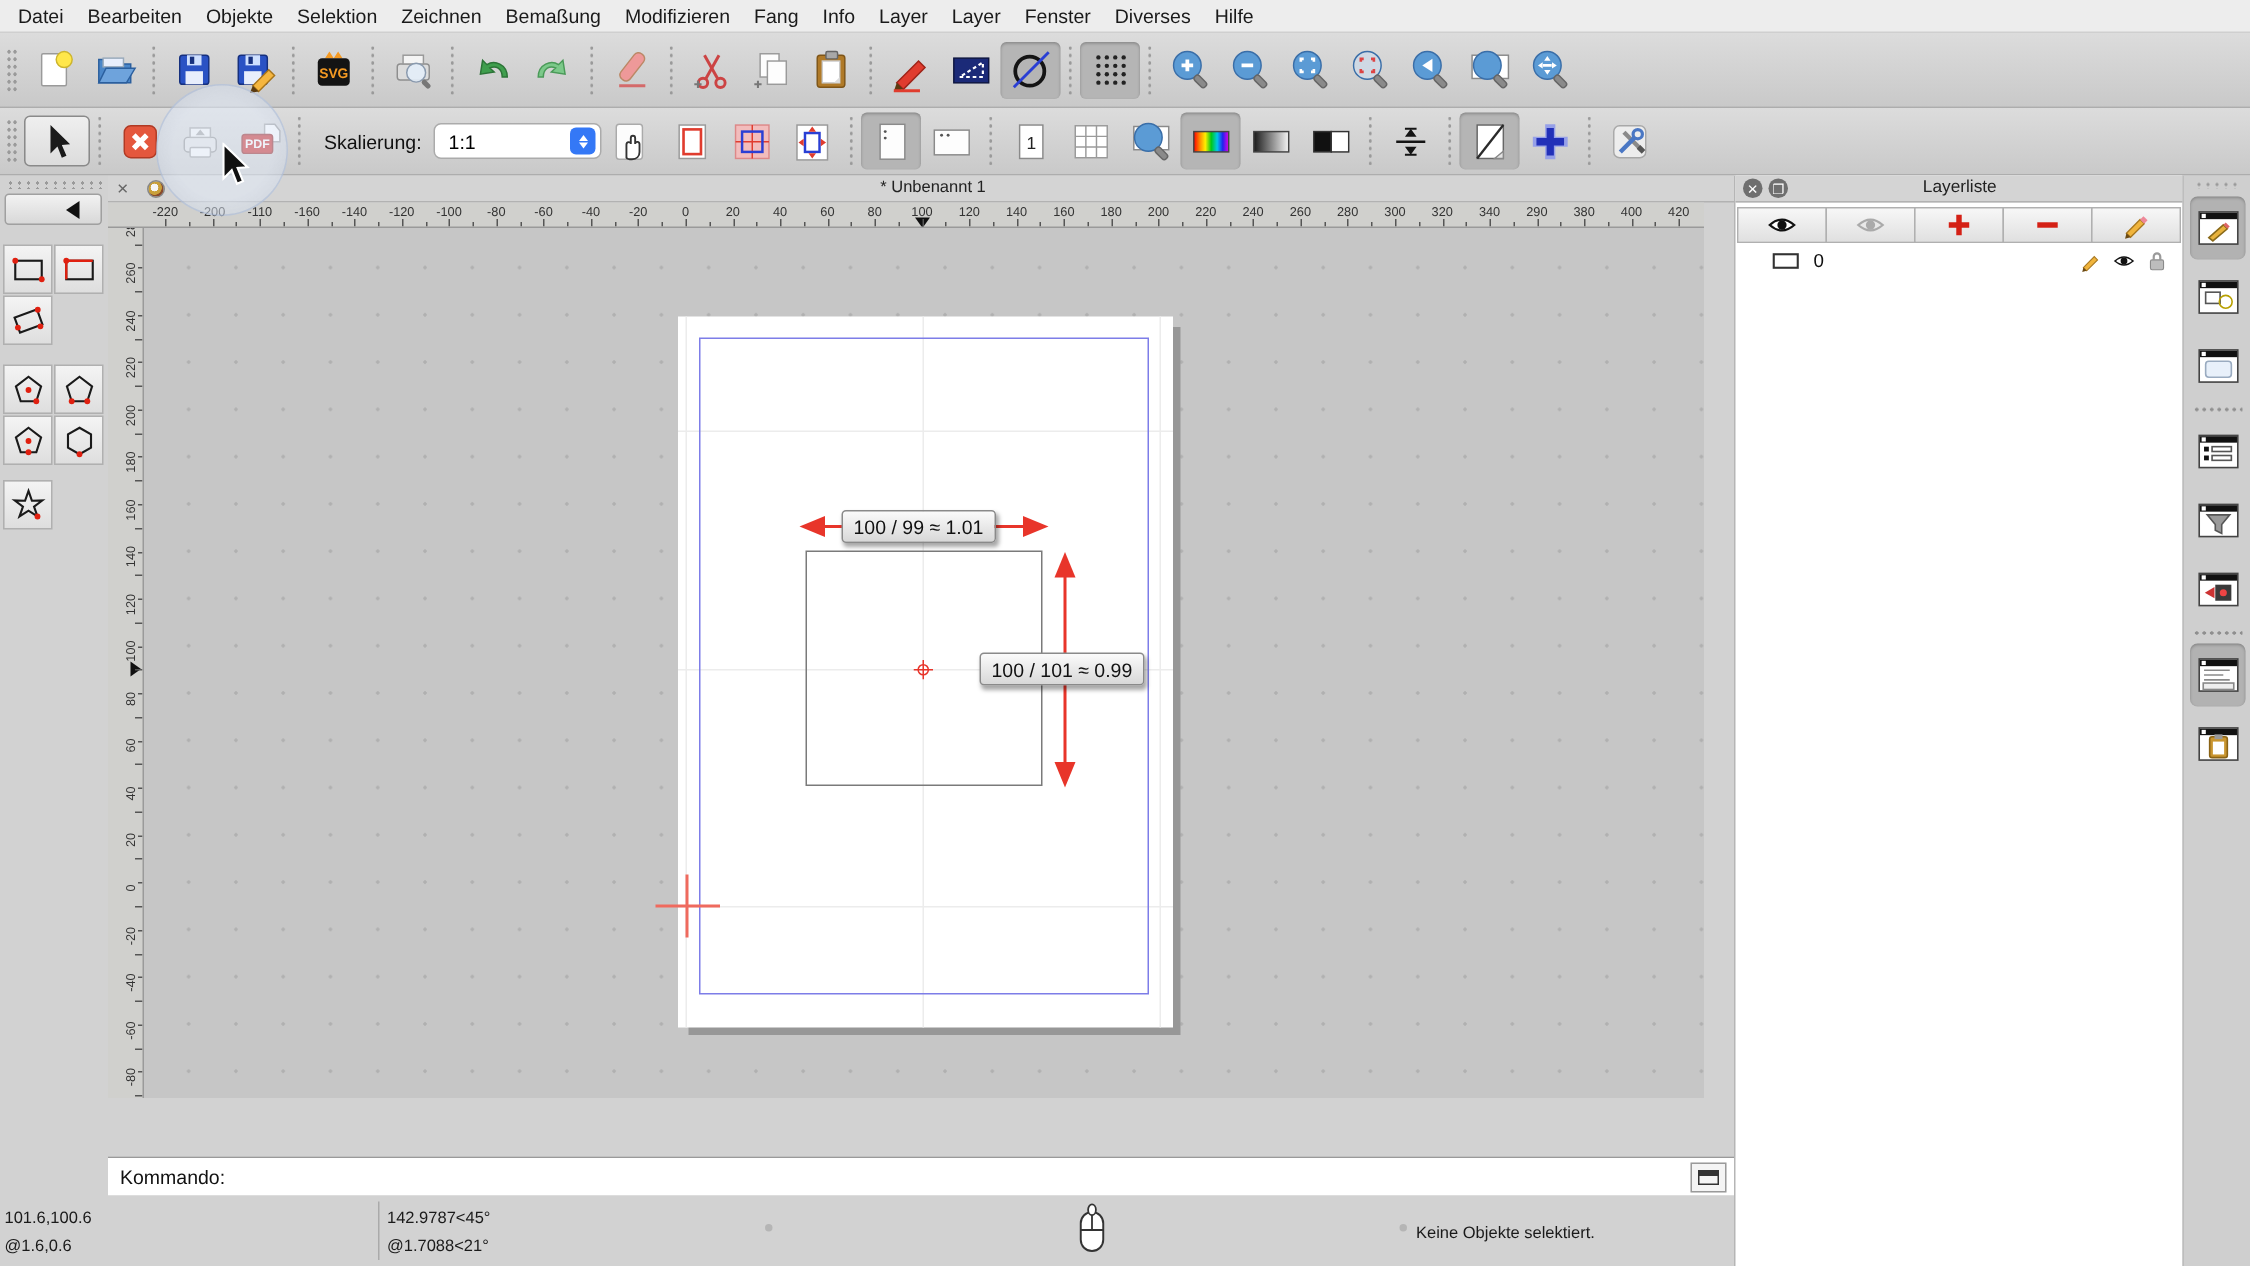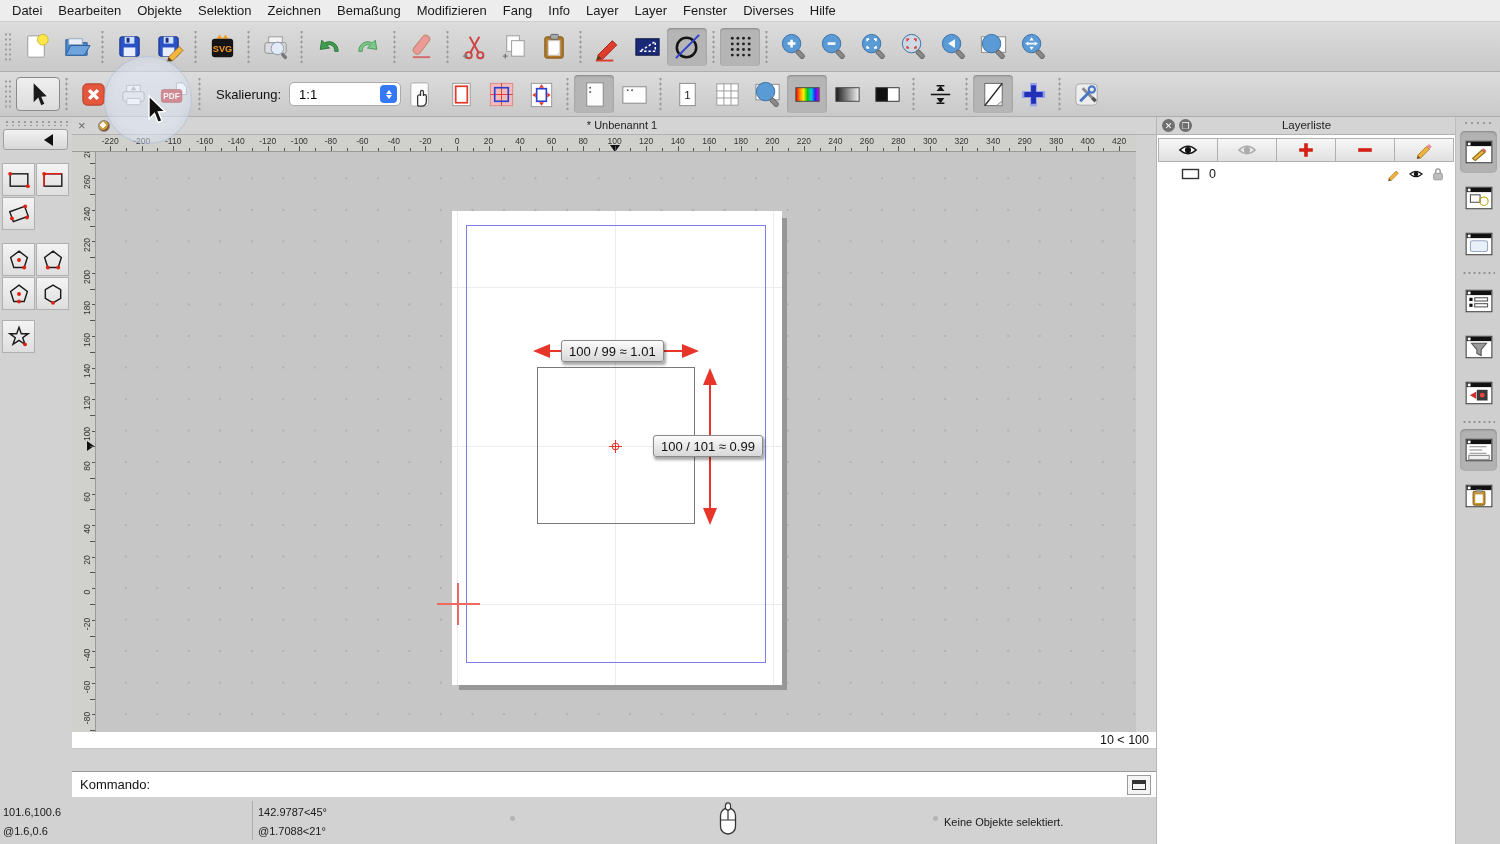--- a/index.html
+++ b/index.html
@@ -779,21 +779,20 @@
     <div class="dim-line-v"></div>
     <i class="arr up"></i>
     <i class="arr down"></i>
     <div id="dim-label-h" class="dim-label">100 / 99 ≈ 1.01</div>
     <div id="dim-label-v" class="dim-label">100 / 101 ≈ 0.99</div>
 
     <div id="crosshair-h"></div>
     <div id="crosshair-v"></div>
   </div>
 
-  <div id="gridbar"><span>10 &lt; 100</span></div>
 
 
   <div id="cmd-input">
     <span>Kommando:</span>
     <span id="cmd-detach">
         <i></i>
       </span>
   </div>
 
   <div id="statusbar">

